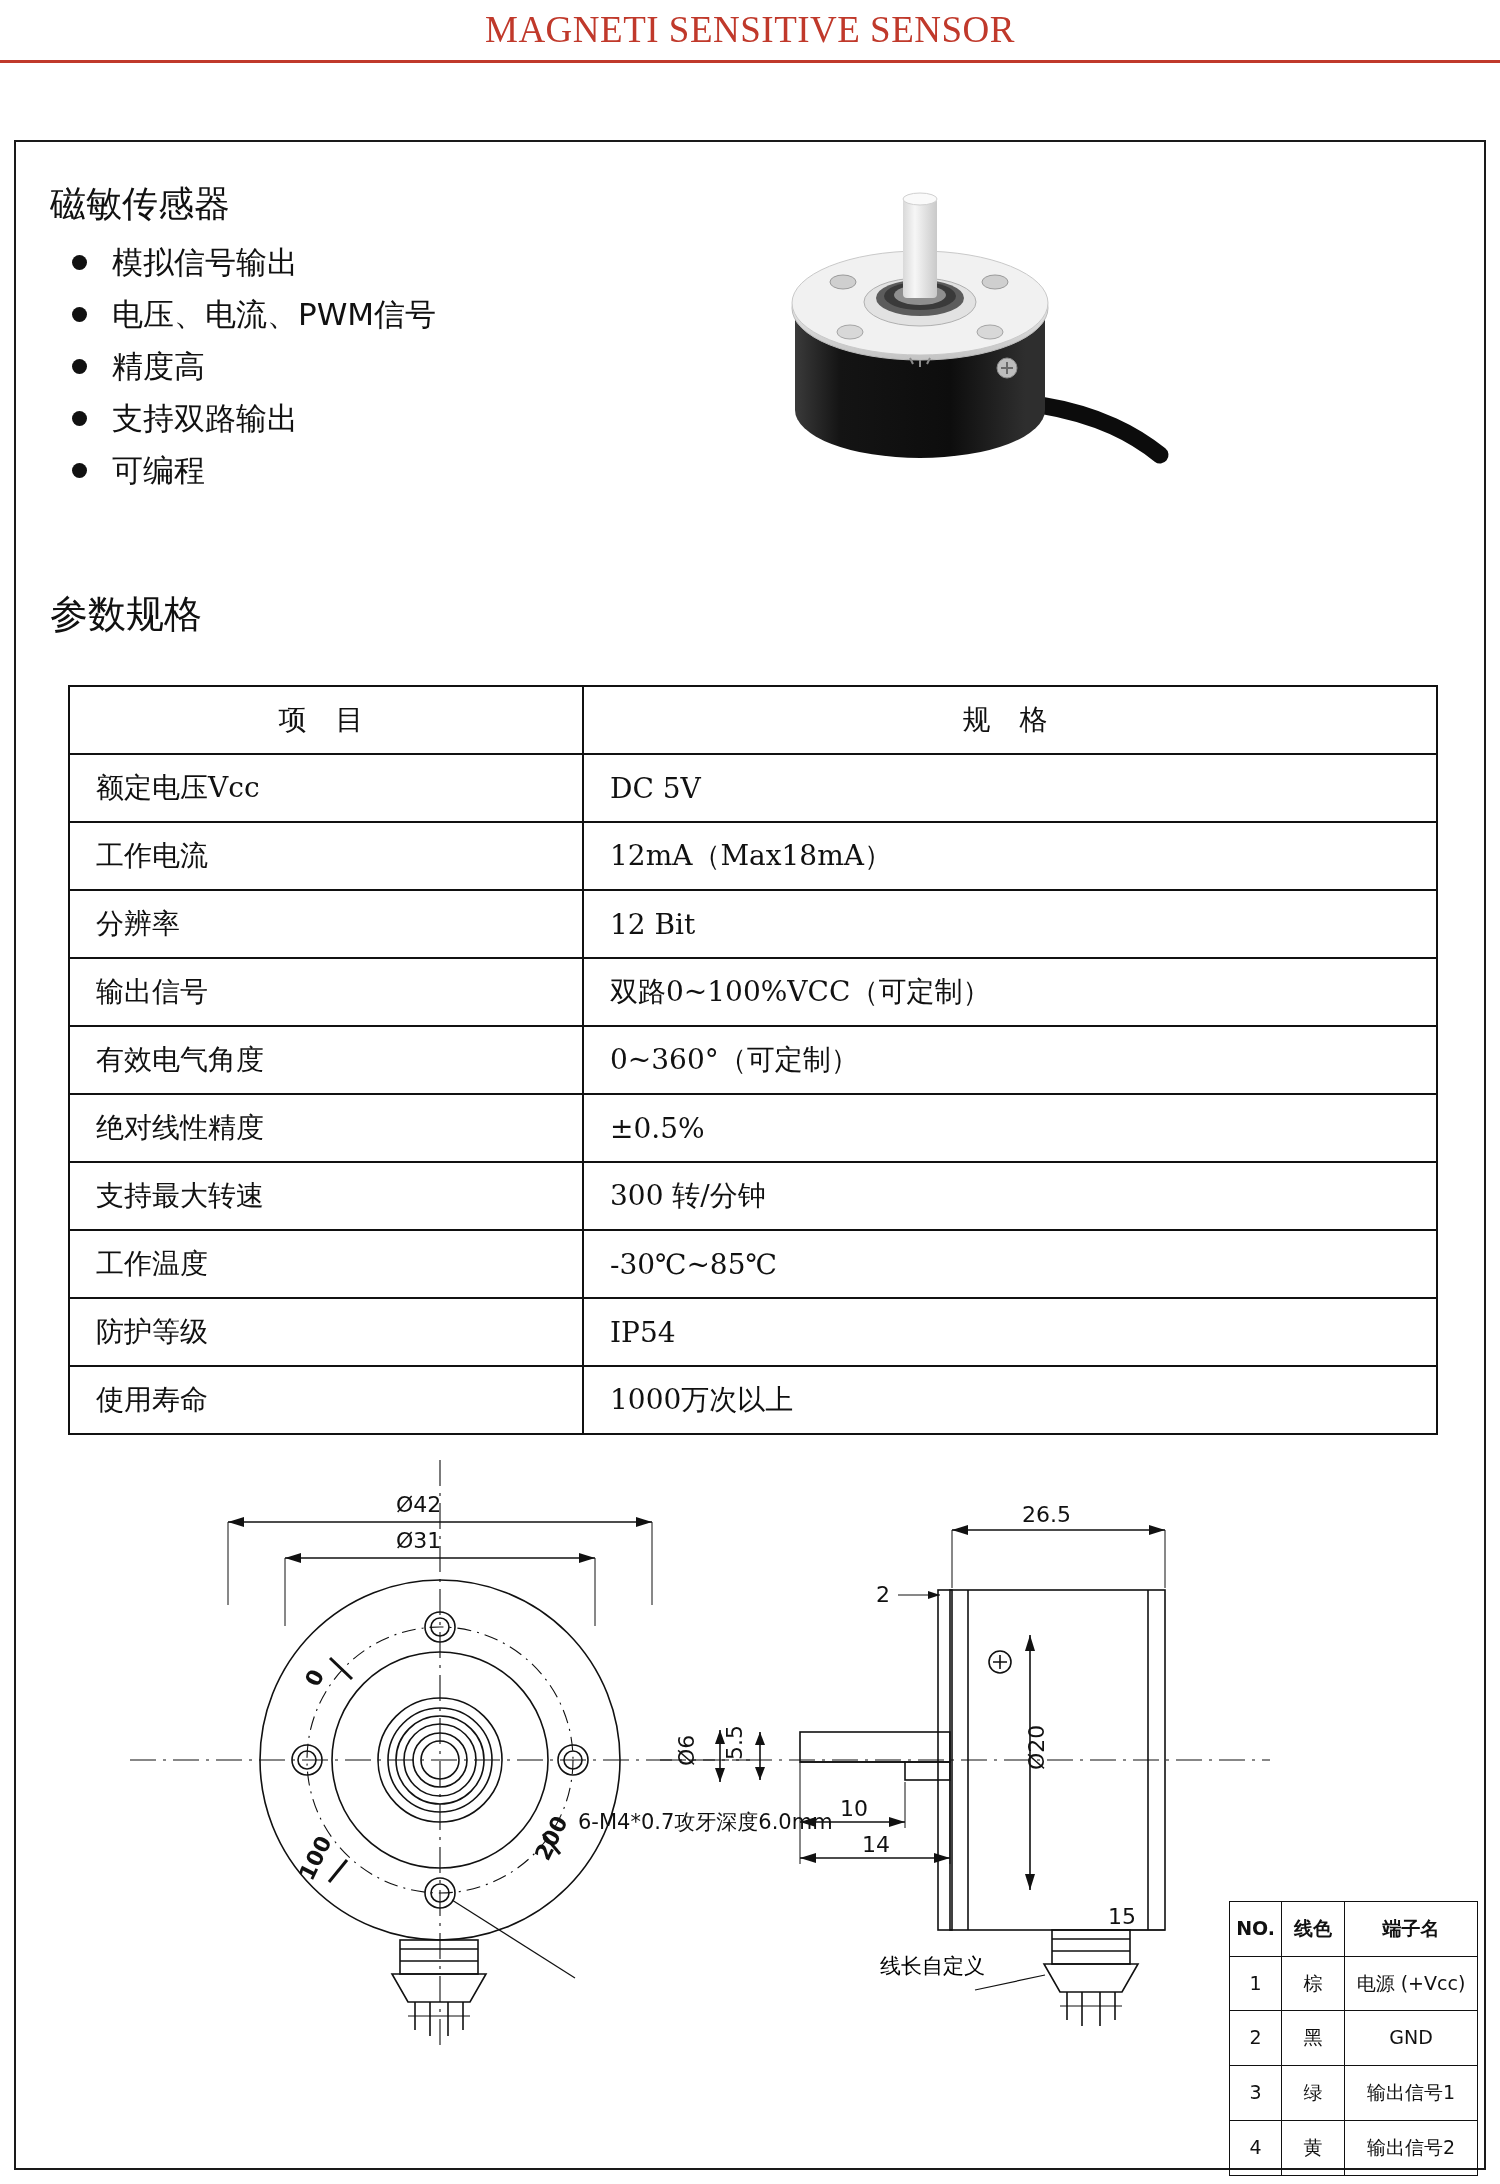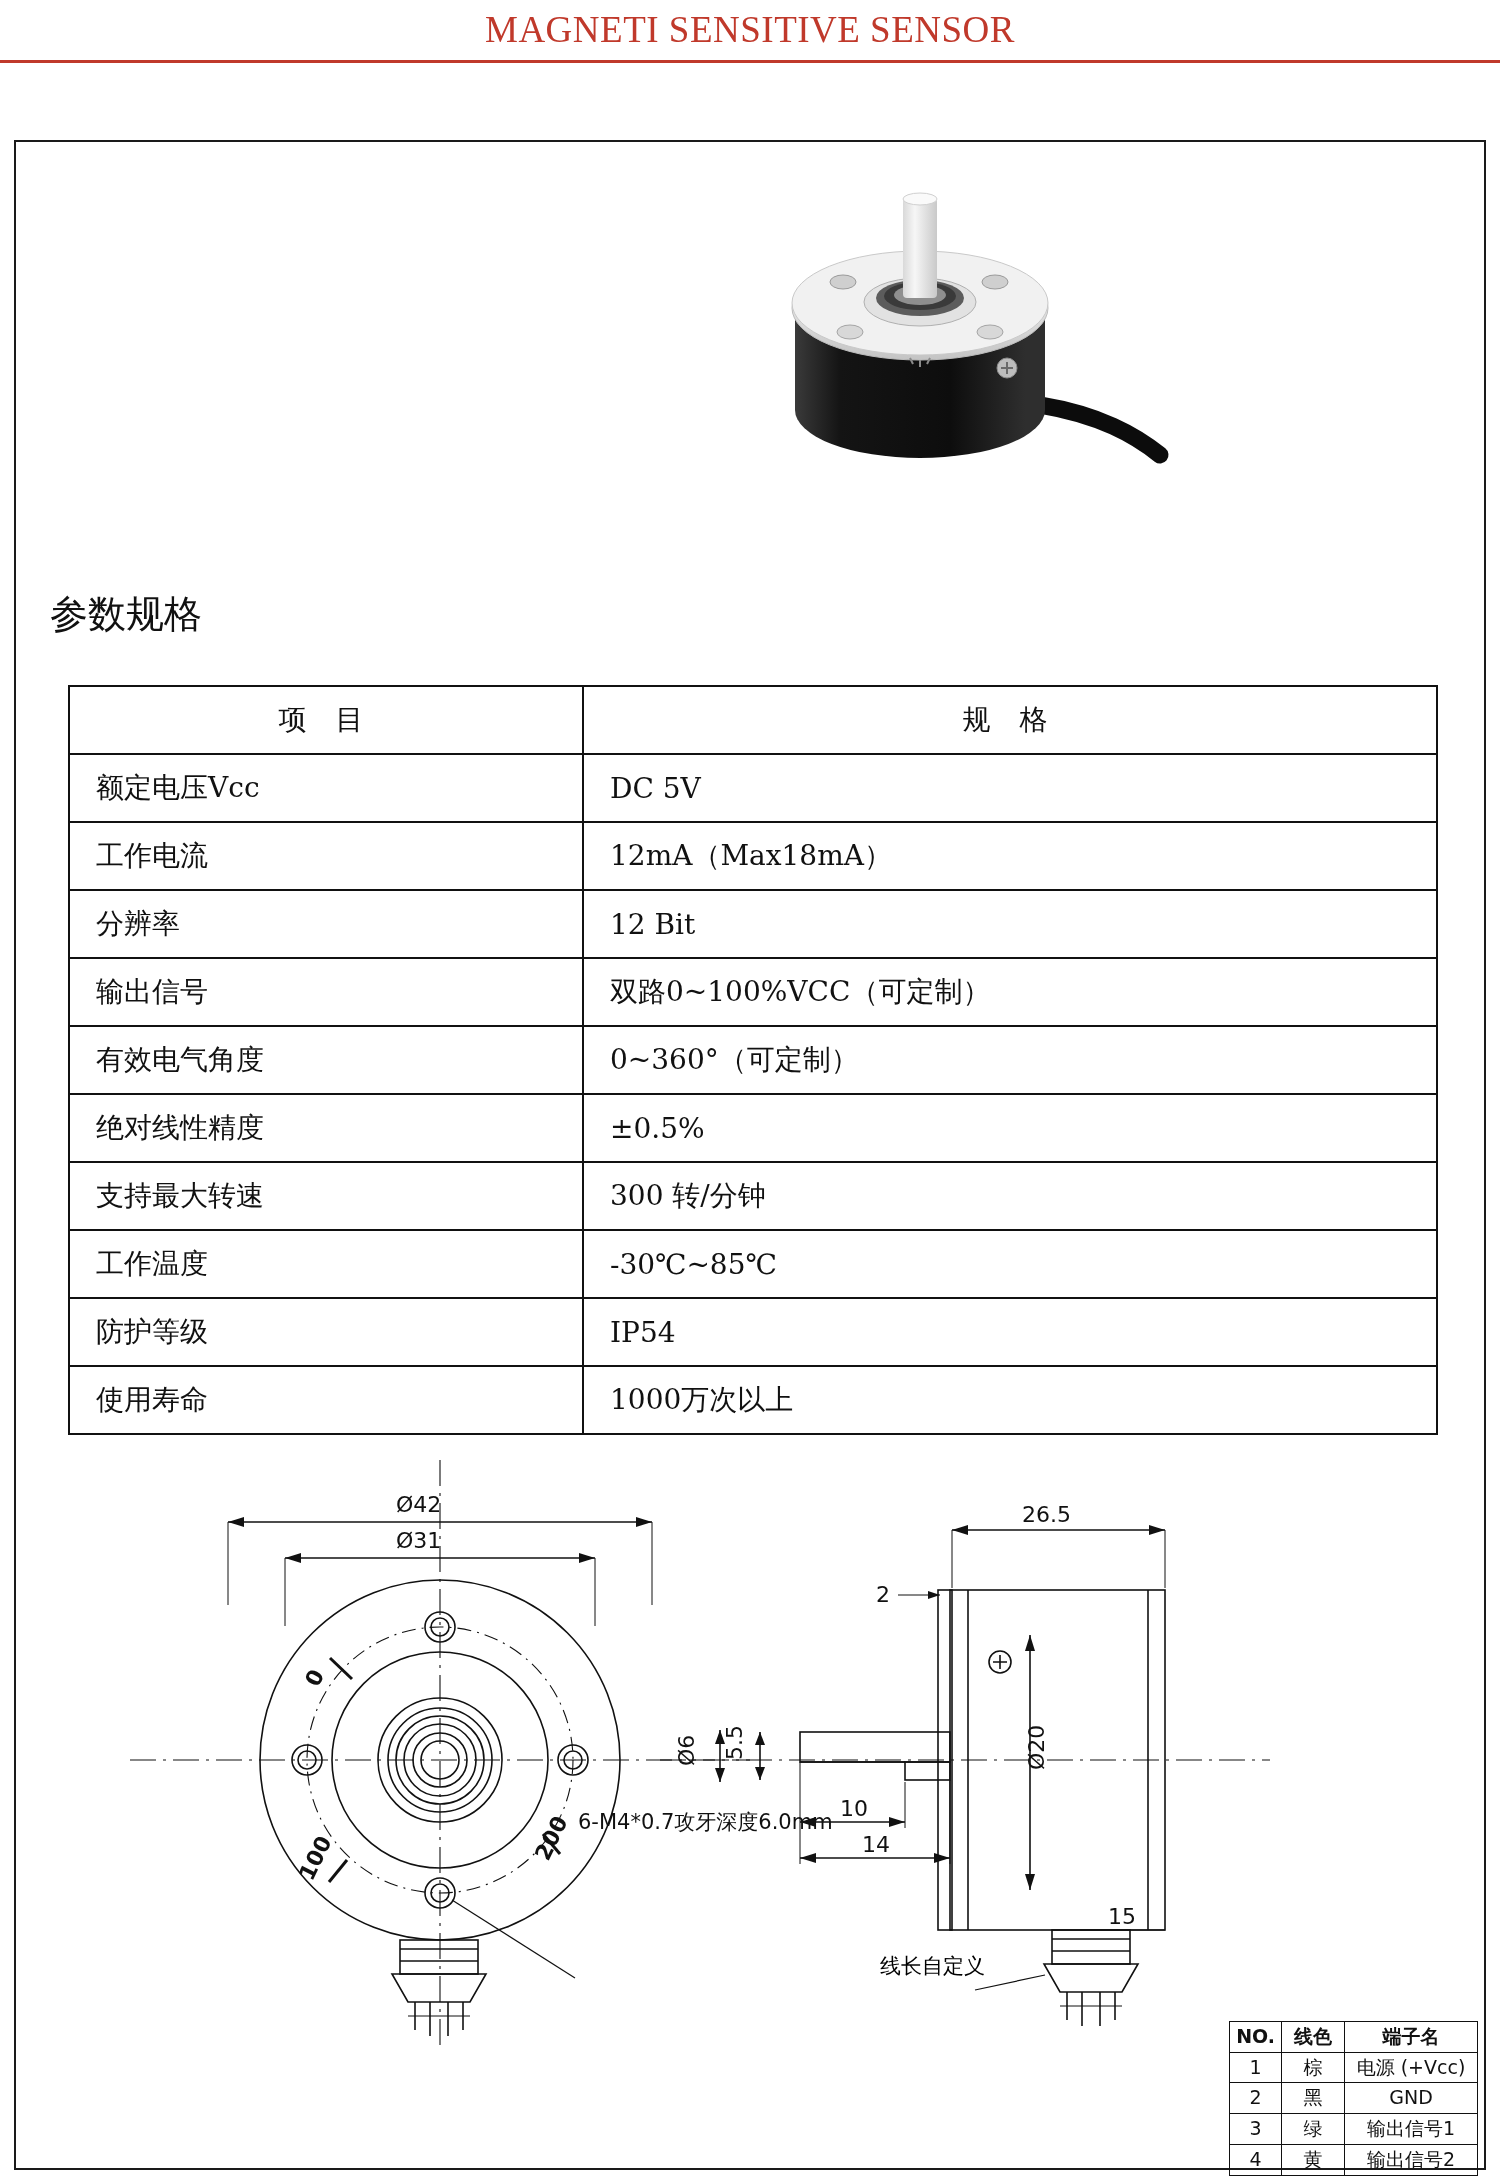--- a/index.html
+++ b/index.html
@@ -156,21 +156,21 @@
     position: absolute;
     right: 22px;
     bottom: 8px;
     border-collapse: collapse;
     font-family: "DejaVu Sans", sans-serif;
   }
   .wire-table td, .wire-table th {
     border: 1px solid #111;
     font-size: 19px;
     color: #111;
-    padding: 4px 6px;
+    padding: 16px 6px;
     text-align: center;
     font-weight: normal;
     line-height: 1.15;
   }
   .wire-table th { font-weight: bold; }
   .wire-table .c-no { width: 34px; }
   .wire-table .c-color { width: 50px; }
   .wire-table .c-name { width: 120px; }
 
   .note-tap {
@@ -195,20 +195,30 @@
 
 <div class="page">
 
   <div class="header">
     <div class="subtitle">MAGNETI SENSITIVE SENSOR</div>
     <div class="header-rule"></div>
   </div>
 
   <div class="frame"></div>
 
+  <div class="top-section">
+    <div class="h-cn">磁敏传感器</div>
+    <ul class="bullets">
+      <li>模拟信号输出</li>
+      <li>电压、电流、PWM信号</li>
+      <li>精度高</li>
+      <li>支持双路输出</li>
+      <li>可编程</li>
+    </ul>
+  </div>
 
   <div class="h-params">参数规格</div>
 
   <div class="photo">
     <svg width="440" height="420" viewBox="0 0 440 420">
       <defs>
         <linearGradient id="bodyGrad" x1="0" y1="0" x2="1" y2="0">
           <stop offset="0" stop-color="#3a3a3a"></stop>
           <stop offset="0.18" stop-color="#141414"></stop>
           <stop offset="0.62" stop-color="#0d0d0d"></stop>

